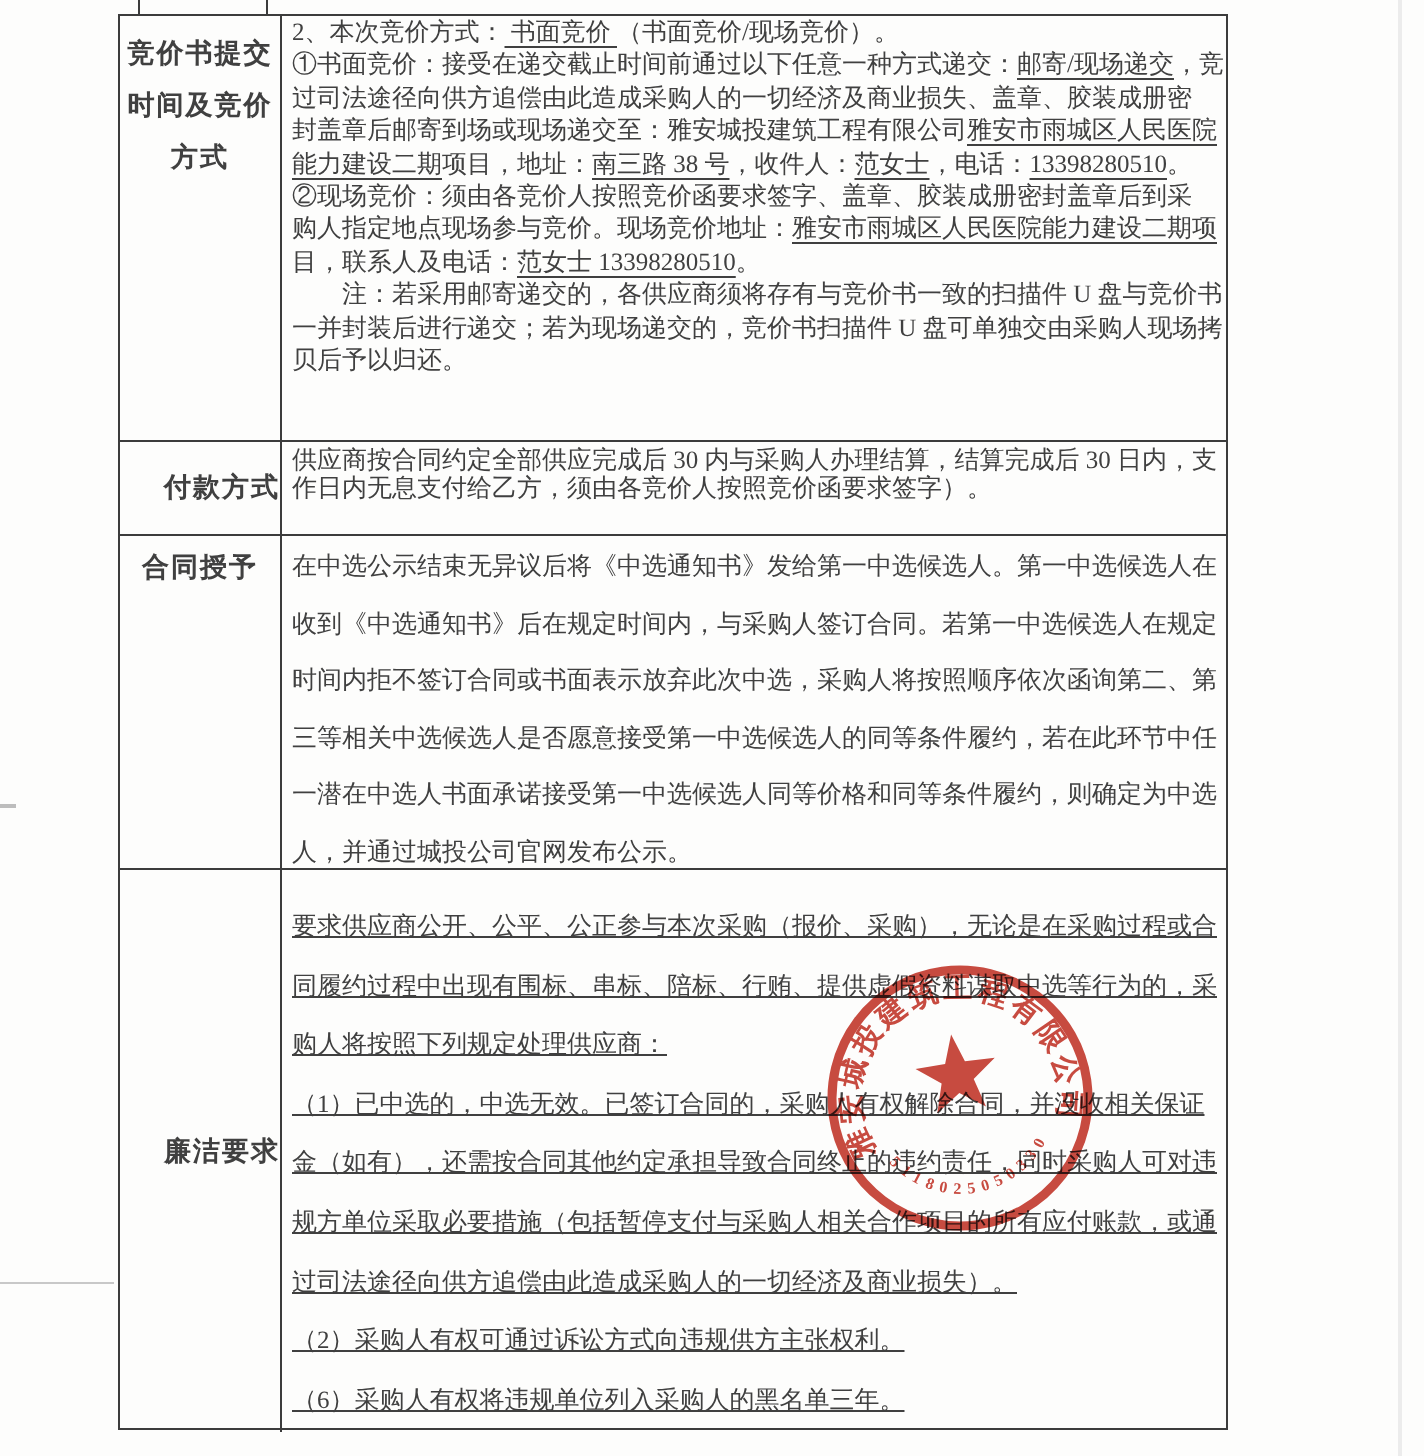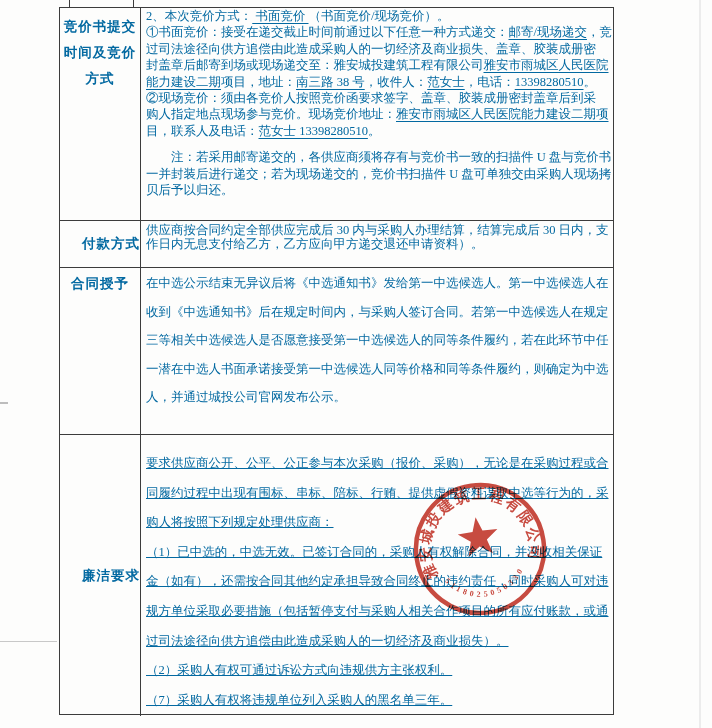--- a/index.html
+++ b/index.html
@@ -1,18 +1,18 @@
 <!DOCTYPE html>
 <html><head>
 <meta charset="utf-8">
 <style>
   html,body{margin:0;padding:0;background:#ffffff;}
   .page{
     position:relative;width:712px;height:728px;background:#fdfdfc;
-    font-family:"Liberation Serif",serif;color:#0369a1;overflow:hidden;
+    font-family:"Liberation Serif",serif;color:#404040;overflow:hidden;
   }
   
   .tbl{
     position:absolute;left:59px;top:7px;width:555px;height:708px;
     border:1px solid #3c3c3c;box-sizing:border-box;
   }
   .row{
     position:absolute;left:0;width:100%;display:flex;box-sizing:border-box;
     border-top:1px solid #3c3c3c;overflow:hidden;
   }
@@ -35,21 +35,21 @@
   }
   .r1 .content{padding-top:0px;}
   .r2 .content{padding-top:2px;}
   .r3 .content{padding-top:1px;}
   .r4 .content{padding-top:14px;}
   .tline{white-space:nowrap;}
   .r1 .tline{line-height:16.4px;height:16.4px;}
   .r2 .tline{line-height:14.2px;height:14.2px;}
   .r3 .tline{line-height:28.6px;height:28.6px;}
   .r4 .tline{line-height:29.6px;height:29.6px;text-decoration:underline;}
-  .tline.gap{margin-top:10px;}
+  .tline.gap{margin-top:0;}
   .tline span.u{text-decoration:underline;text-underline-offset:3px;}
   
   .stub{position:absolute;width:1px;height:7px;top:0;background:#3c3c3c;}
   .stub.s1{left:69px;}
   .stub.s2{left:133px;}
   
   .art-h1{position:absolute;left:0;top:641px;width:57px;height:1px;background:#c8c8c8;}
   .art-h2{position:absolute;left:0;top:402px;width:8px;height:2px;background:#bdbdbd;}
   .art-edge{position:absolute;left:699px;top:0;width:2px;height:728px;background:#ececec;}
   
@@ -95,33 +95,34 @@
     </div>
 
     <div class="row r2">
       <div class="labelcell vcenter">
           <div class="label-inner">
             <div class="label-line">付款方式</div>
           </div>
         </div>
       <div class="content">
           <div class="tline"><span>供应商按合同约定全部供应完成后 30 内与采购人办理结算，结算完成后 30 日内，支</span></div>
-          <div class="tline"><span>作日内无息支付给乙方，乙方应向甲方递交退还申请资料）。</span></div>
+          <div class="tline"><span>作日内无息支付给乙方，须由各竞价人按照竞价函要求签字）。</span></div>
         </div>
     </div>
 
     <div class="row r3">
       <div class="labelcell">
           <div class="label-inner">
             <div class="label-line">合同授予</div>
           </div>
         </div>
       <div class="content">
           <div class="tline"><span>在中选公示结束无异议后将《中选通知书》发给第一中选候选人。第一中选候选人在</span></div>
           <div class="tline"><span>收到《中选通知书》后在规定时间内，与采购人签订合同。若第一中选候选人在规定</span></div>
+          <div class="tline"><span>时间内拒不签订合同或书面表示放弃此次中选，采购人将按照顺序依次函询第二、第</span></div>
           <div class="tline"><span>三等相关中选候选人是否愿意接受第一中选候选人的同等条件履约，若在此环节中任</span></div>
           <div class="tline"><span>一潜在中选人书面承诺接受第一中选候选人同等价格和同等条件履约，则确定为中选</span></div>
           <div class="tline"><span>人，并通过城投公司官网发布公示。</span></div>
         </div>
     </div>
 
     <div class="row r4">
       <div class="labelcell vcenter">
           <div class="label-inner">
             <div class="label-line">廉洁要求</div>
@@ -129,21 +130,21 @@
         </div>
       <div class="content">
           <div class="tline"><span>要求供应商公开、公平、公正参与本次采购（报价、采购），无论是在采购过程或合</span></div>
           <div class="tline"><span>同履约过程中出现有围标、串标、陪标、行贿、提供虚假资料谋取中选等行为的，采</span></div>
           <div class="tline"><span>购人将按照下列规定处理供应商：</span></div>
           <div class="tline"><span>（1）已中选的，中选无效。已签订合同的，采购人有权解除合同，并没收相关保证</span></div>
           <div class="tline"><span>金（如有），还需按合同其他约定承担导致合同终止的违约责任，同时采购人可对违</span></div>
           <div class="tline"><span>规方单位采取必要措施（包括暂停支付与采购人相关合作项目的所有应付账款，或通</span></div>
           <div class="tline"><span>过司法途径向供方追偿由此造成采购人的一切经济及商业损失）。</span></div>
           <div class="tline"><span>（2）采购人有权可通过诉讼方式向违规供方主张权利。</span></div>
-          <div class="tline"><span>（7）采购人有权将违规单位列入采购人的黑名单三年。</span></div>
+          <div class="tline"><span>（6）采购人有权将违规单位列入采购人的黑名单三年。</span></div>
         </div>
     </div>
 
   </div>
 
   <svg class="seal" viewBox="0 0 160 160" width="160" height="160">
     <g transform="rotate(-8 80 80)">
       <circle cx="80" cy="80" r="64" fill="none" stroke="#c53b30" stroke-width="4.5"></circle>
       <polygon points="80,48 75,62.1 60,62.5 71.9,71.6 67.7,86 80,77.5 92.3,86 88.1,71.6 100,62.5 85,62.1" fill="#c53b30"></polygon>
       <path id="sealTopArc" d="M 34.7 101.1 A 50 50 0 1 1 125.3 101.1" fill="none"></path>

